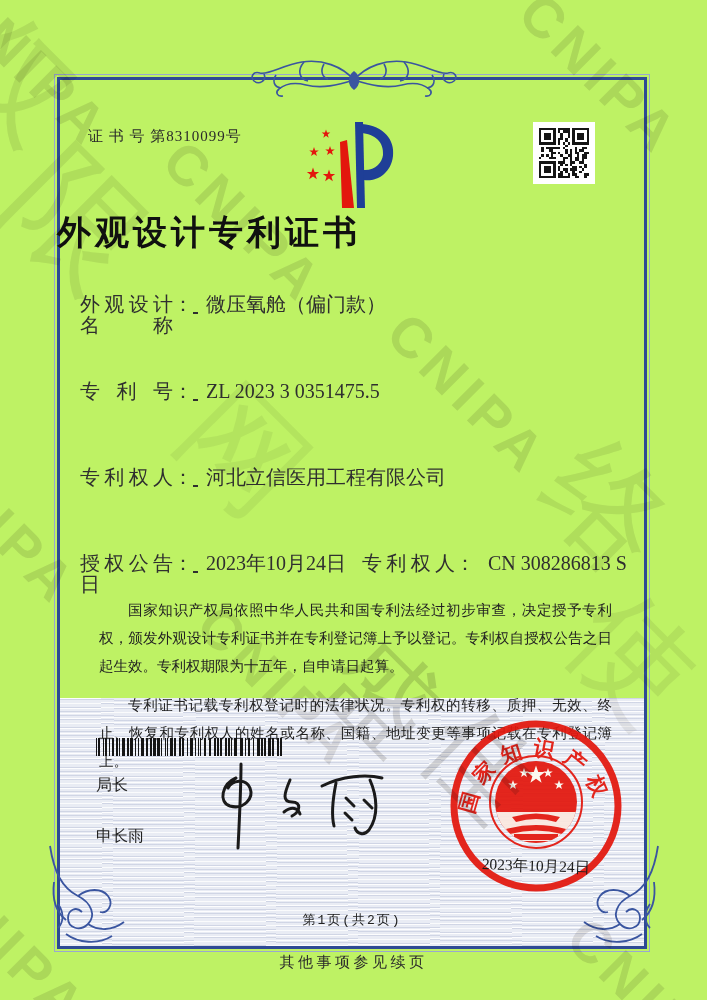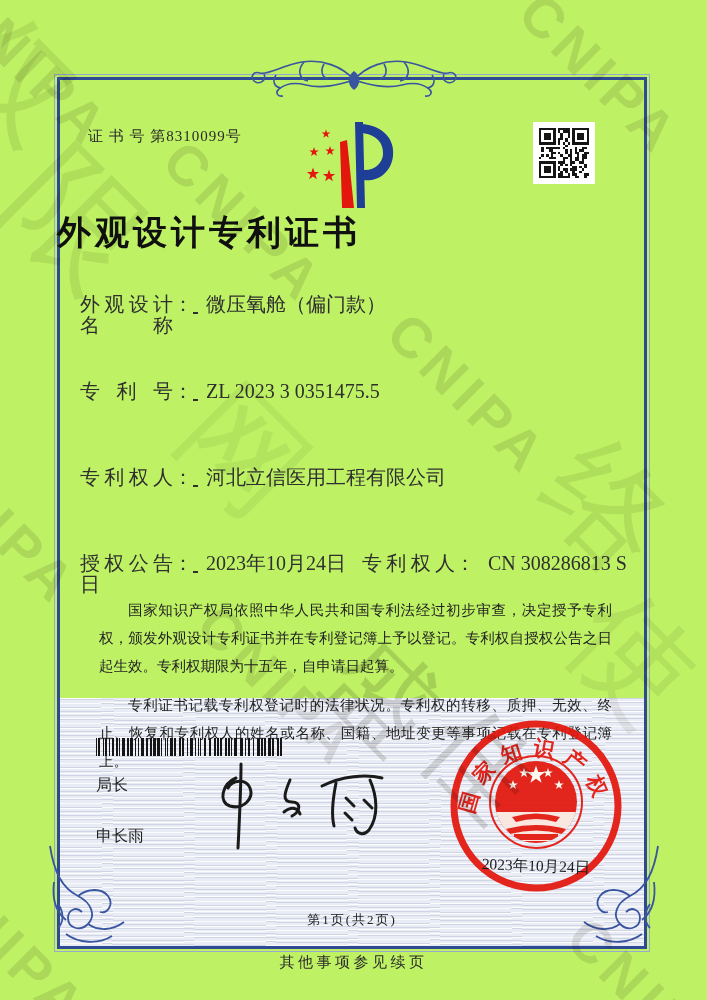--- a/index.html
+++ b/index.html
@@ -45,21 +45,21 @@
   .barcode{position:absolute;left:96px;top:738px;}
   .director-title{position:absolute;left:96px;top:775px;font:500 16px "Liberation Sans","DejaVu Sans",sans-serif;color:#1f1f1f;}
   .director-name{position:absolute;left:96px;top:826px;font:500 16px "Liberation Sans","DejaVu Sans",sans-serif;color:#1f1f1f;}
   .signature{position:absolute;left:208px;top:750px;}
 
   .seal{position:absolute;left:448px;top:718px;z-index:12;opacity:.93;}
   .seal-date{position:absolute;left:452px;top:856px;width:168px;text-align:center;z-index:13;
              font-size:15.5px;font-weight:500;color:#1c1c1c;transform:rotate(2deg);}
 
   .pagenum{position:absolute;left:57px;top:911px;width:590px;text-align:center;
-           font-size:13px;letter-spacing:2px;color:#222;z-index:10;}
+           font-size:13px;letter-spacing:2px;color:#222;z-index:10;font-family:Liberation Mono, monospace;}
   .note{position:absolute;left:0;top:953px;width:707px;text-align:center;
         font-size:15px;letter-spacing:3.5px;color:#2b2b2b;z-index:10;}
 
   
   .wm-layer{position:absolute;inset:0;z-index:20;pointer-events:none;mix-blend-mode:multiply;}
   .wm{position:absolute;transform:rotate(45deg);transform-origin:left top;white-space:nowrap;}
   .wm-cn{font:600 56px "Liberation Sans","DejaVu Sans",sans-serif;letter-spacing:6px;color:rgba(128,122,108,.20);}
   .wm-zh{font-size:120px;font-family:"Liberation Serif","DejaVu Serif",serif;color:rgba(122,116,102,.15);}
 </style>
 </head>

